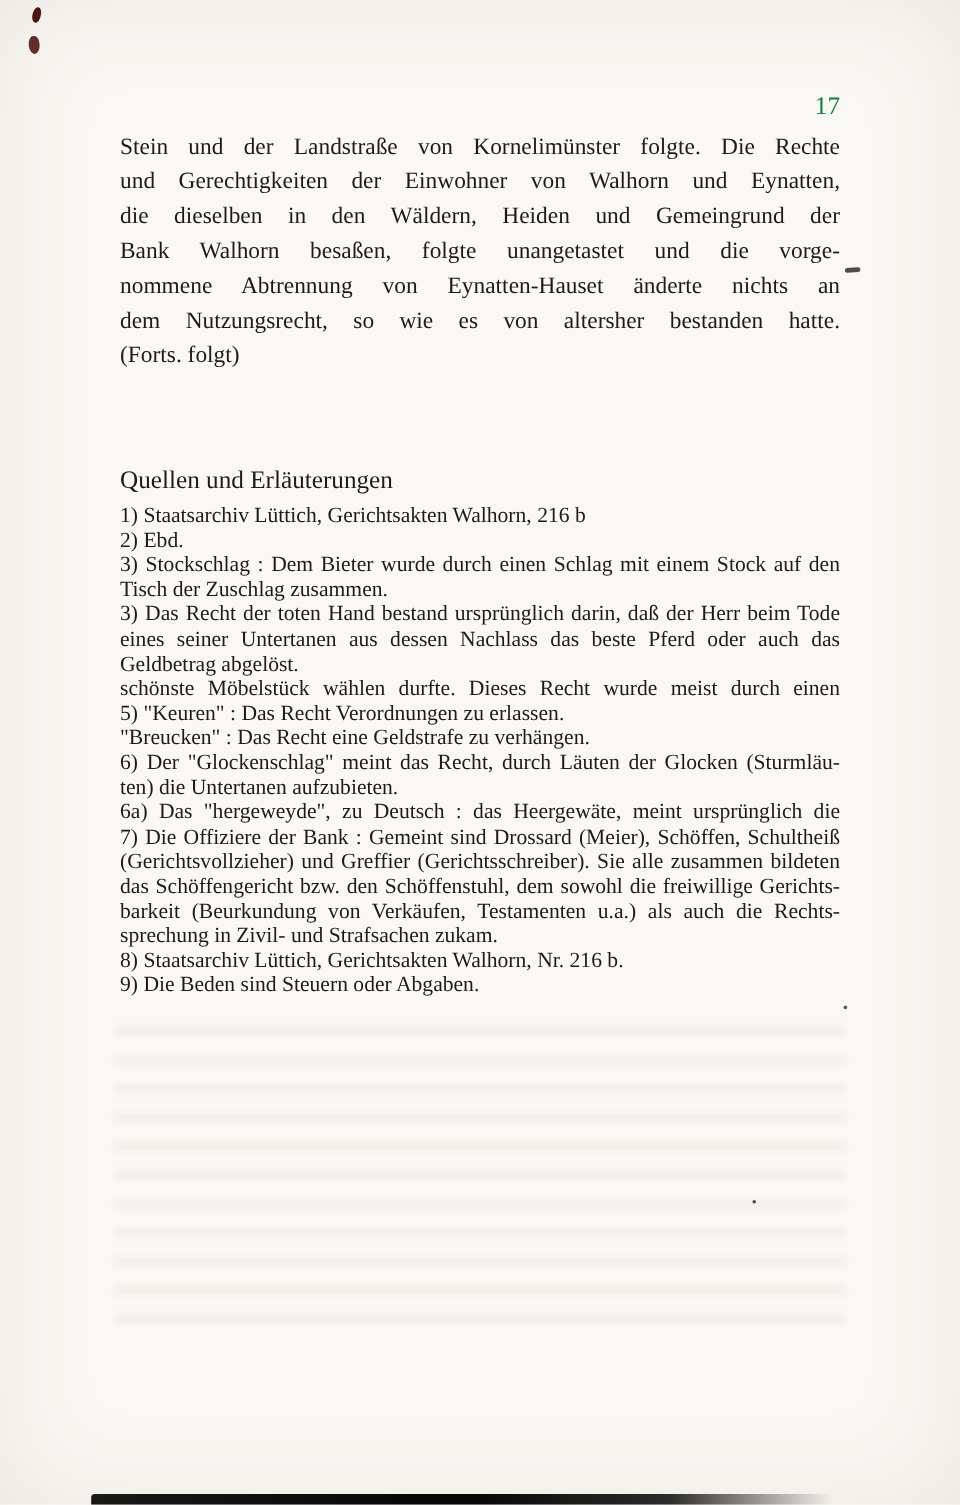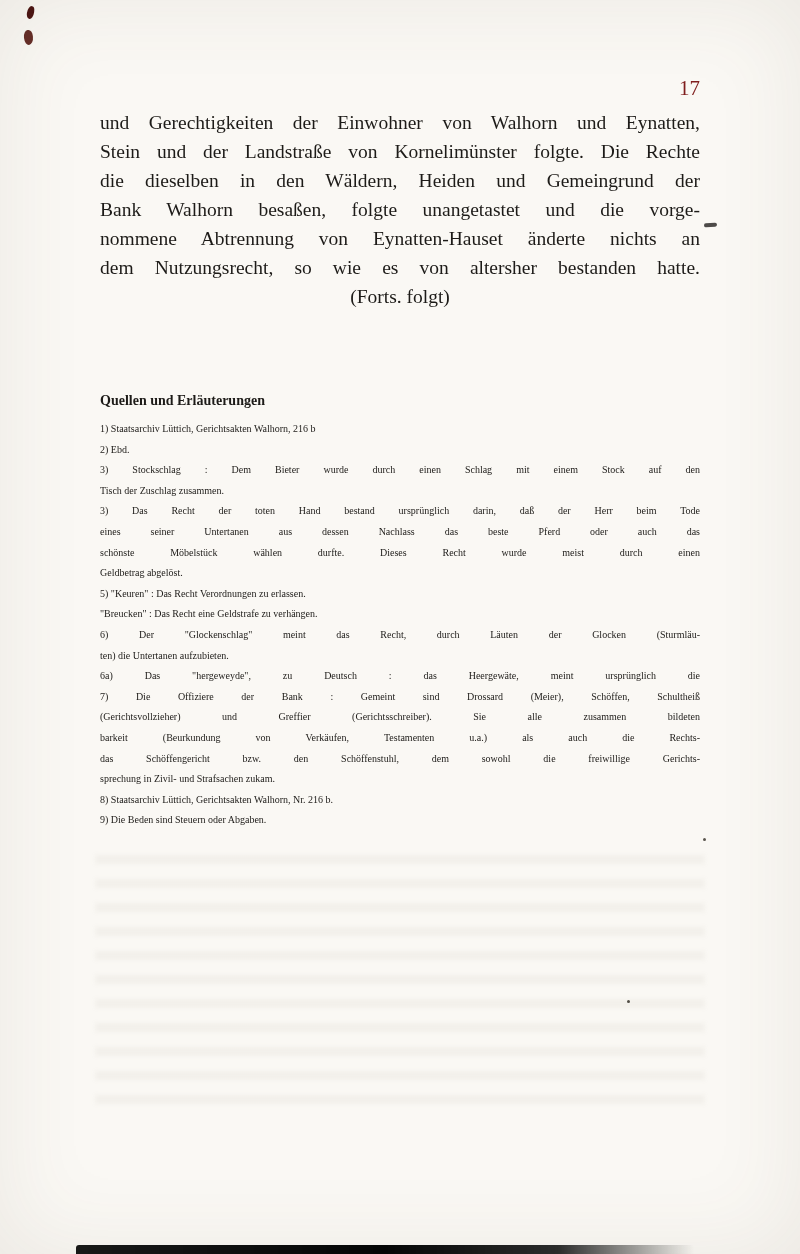--- a/index.html
+++ b/index.html
@@ -11,37 +11,37 @@
     position: relative;
     overflow: hidden;
   }
   .page {
     position: absolute; inset: 0;
     background: #faf8f4;
     box-shadow: inset 0 0 90px rgba(90, 80, 60, 0.09);
   }
   .page-number {
     position: absolute; top: 76px; left: 100px; width: 600px;
-    text-align: right; font-size: 21px; color: #7f1d1d;
+    text-align: right; font-size: 21px; color: #15803d;
   }
   .main-block {
     position: absolute; top: 108px; left: 100px; width: 600px;
     font-size: 19.5px; line-height: 29px;
   }
   .pline { min-height: 29px; }
   .just { text-align: justify; text-align-last: justify; }
-  .forts { text-align: center; }
+  .forts { text-align: left; }
   .notes {
     position: absolute; top: 390px; left: 100px; width: 600px;
   }
   .notes-heading {
-    font-weight: bold; font-size: 14px; line-height: 21px;
+    font-weight: normal; font-size: 21px; line-height: 21px;
     margin-bottom: 8px;
   }
-  .fnline { font-size: 10px; line-height: 20.6px; }
+  .fnline { font-size: 18px; line-height: 20.6px; }
   .footnote { margin: 0; }
 
   
   .speck-a {
     position: absolute; left: 27px; top: 6px; width: 7px; height: 13px;
     background: #4a1512; border-radius: 60% 40% 55% 45%;
     transform: rotate(8deg);
   }
   .speck-b {
     position: absolute; left: 24px; top: 30px; width: 9px; height: 15px;
@@ -93,22 +93,22 @@
   <div class="mark-right"></div>
   <div class="dot-1"></div>
   <div class="dot-2"></div>
   <div class="bleed-area"></div>
   <div class="bottom-strip"></div>
 
   <div class="page-number">17</div>
 
   <div class="main-block">
     <div>
+        <div class="pline just">Stein und der Landstraße von Kornelimünster folgte. Die Rechte</div>
         <div class="pline just">und Gerechtigkeiten der Einwohner von Walhorn und Eynatten,</div>
-        <div class="pline just">Stein und der Landstraße von Kornelimünster folgte. Die Rechte</div>
         <div class="pline just">die dieselben in den Wäldern, Heiden und Gemeingrund der</div>
         <div class="pline just">Bank Walhorn besaßen, folgte unangetastet und die vorge-</div>
         <div class="pline just">nommene Abtrennung von Eynatten-Hauset änderte nichts an</div>
         <div class="pline just">dem Nutzungsrecht, so wie es von altersher bestanden hatte.</div>
       </div>
     <div class="forts">(Forts. folgt)</div>
   </div>
 
   <div class="notes">
     <div class="notes-heading">Quellen und Erläuterungen</div>
@@ -119,41 +119,41 @@
         <div class="footnote">
           <div class="fnline">2) Ebd.</div>
         </div>
         <div class="footnote">
           <div class="fnline just">3) Stockschlag : Dem Bieter wurde durch einen Schlag mit einem Stock auf den</div>
           <div class="fnline">Tisch der Zuschlag zusammen.</div>
         </div>
         <div class="footnote">
           <div class="fnline just">3) Das Recht der toten Hand bestand ursprünglich darin, daß der Herr beim Tode</div>
           <div class="fnline just">eines seiner Untertanen aus dessen Nachlass das beste Pferd oder auch das</div>
+          <div class="fnline">Geldbetrag abgelöst.</div>
           <div class="fnline just">schönste Möbelstück wählen durfte. Dieses Recht wurde meist durch einen</div>
-          <div class="fnline">Geldbetrag abgelöst.</div>
         </div>
         <div class="footnote">
           <div class="fnline">5) "Keuren" : Das Recht Verordnungen zu erlassen.</div>
         </div>
         <div class="footnote">
           <div class="fnline">"Breucken" : Das Recht eine Geldstrafe zu verhängen.</div>
         </div>
         <div class="footnote">
           <div class="fnline just">6) Der "Glockenschlag" meint das Recht, durch Läuten der Glocken (Sturmläu-</div>
           <div class="fnline">ten) die Untertanen aufzubieten.</div>
         </div>
         <div class="footnote">
           <div class="fnline just">6a) Das "hergeweyde", zu Deutsch : das Heergewäte, meint ursprünglich die</div>
         </div>
         <div class="footnote">
           <div class="fnline just">7) Die Offiziere der Bank : Gemeint sind Drossard (Meier), Schöffen, Schultheiß</div>
           <div class="fnline just">(Gerichtsvollzieher) und Greffier (Gerichtsschreiber). Sie alle zusammen bildeten</div>
+          <div class="fnline just">das Schöffengericht bzw. den Schöffenstuhl, dem sowohl die freiwillige Gerichts-</div>
           <div class="fnline just">barkeit (Beurkundung von Verkäufen, Testamenten u.a.) als auch die Rechts-</div>
-          <div class="fnline just">das Schöffengericht bzw. den Schöffenstuhl, dem sowohl die freiwillige Gerichts-</div>
           <div class="fnline">sprechung in Zivil- und Strafsachen zukam.</div>
         </div>
         <div class="footnote">
           <div class="fnline">8) Staatsarchiv Lüttich, Gerichtsakten Walhorn, Nr. 216 b.</div>
         </div>
         <div class="footnote">
           <div class="fnline">9) Die Beden sind Steuern oder Abgaben.</div>
         </div>
       </div>
   </div>

